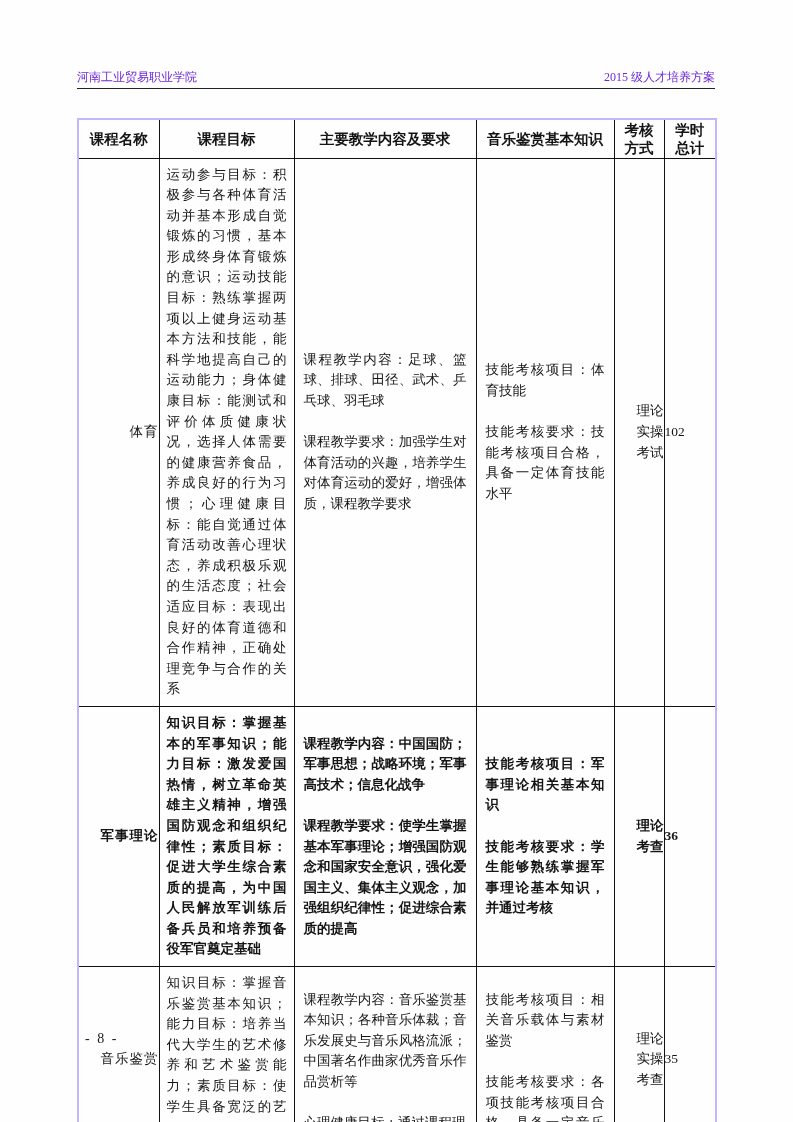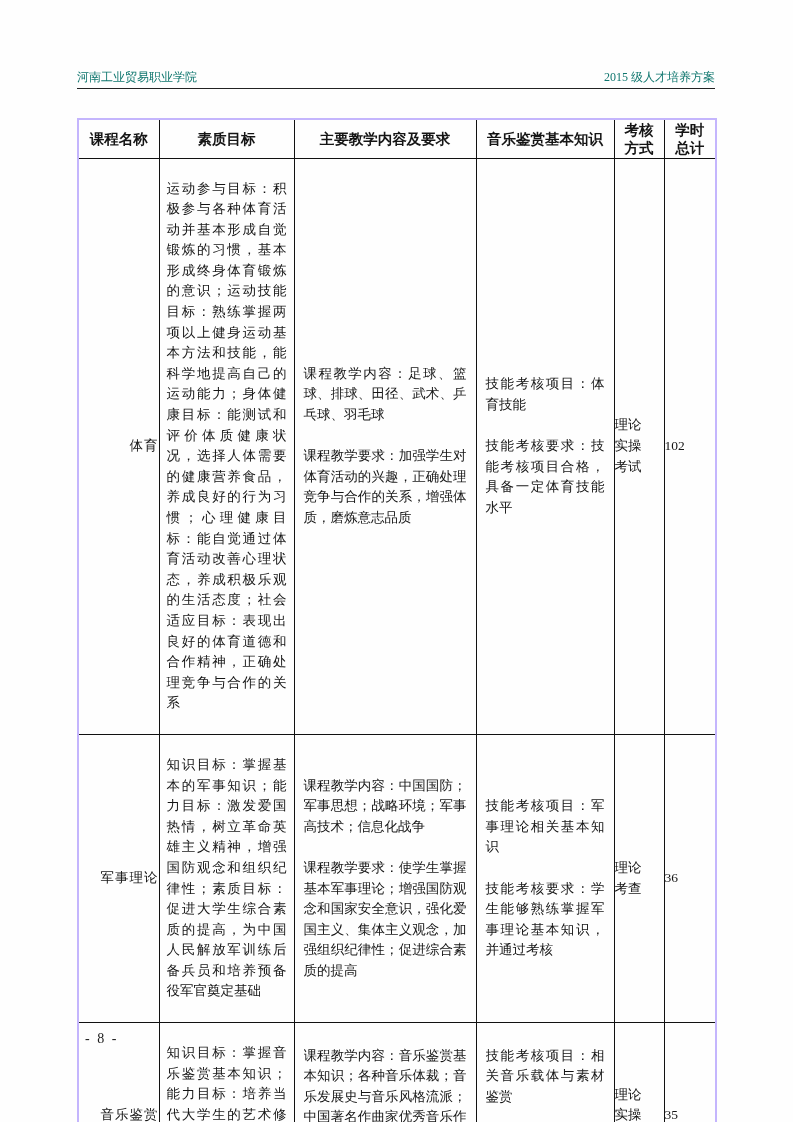--- a/index.html
+++ b/index.html
@@ -18,21 +18,21 @@
     left: 77px;
     top: 70px;
     width: 638px;
   }
   .page-header {
     display: flex;
     justify-content: space-between;
     align-items: flex-end;
     font-size: 12px;
     line-height: 14px;
-    color: #0f766e;
+    color: #6d28d9;
     padding-bottom: 4px;
     border-bottom: 1px solid #222;
   }
   table.course-table {
     margin-top: 29px;
     width: 638px;
     table-layout: fixed;
     border-collapse: collapse;
     border: 2px solid #c4b5fd;
   }
@@ -48,31 +48,31 @@
     white-space: pre-line;
     line-height: 18px;
     height: 39px;
   }
   .course-table td {
     font-size: 13.5px;
     line-height: 20.6px;
     vertical-align: middle;
   }
   tr.r0 td { height: 496px; }
-  tr.r1 td { height: 234px; }
+  tr.r1 td { height: 234px; font-weight: bold; }
   tr.r2 td { height: 144px; }
   .c-name  { text-align: right; font-size: 14px; letter-spacing: 1px; }
-  .c-obj   { text-align: justify; padding: 20px 7px; }
+  .c-obj   { text-align: justify; padding: 6px 7px; }
   .c-teach, .c-assess {
     text-align: justify;
     padding: 2px 9px;
     white-space: pre-line;
   }
   .c-method {
-    text-align: left;
+    text-align: right;
     font-size: 14px;
     white-space: pre-line;
     line-height: 21px;
   }
   .c-hours { text-align: left; font-size: 14px; }
   tr.r2 .c-obj, tr.r2 .c-teach, tr.r2 .c-assess { vertical-align: top; }
   .clip {
     height: 140px;
     overflow: hidden;
     white-space: pre-line;
@@ -102,36 +102,36 @@
         <col style="width:81px">
         <col style="width:135px">
         <col style="width:182px">
         <col style="width:138px">
         <col style="width:50px">
         <col style="width:52px">
       </colgroup>
       <thead>
         <tr>
           <th>课程名称</th>
-          <th>素质目标</th>
+          <th>课程目标</th>
           <th>主要教学内容及要求</th>
           <th>音乐鉴赏基本知识</th>
           <th>考核
 方式</th>
           <th>学时
 总计</th>
         </tr>
       </thead>
       <tbody>
         <tr class="r0">
           <td class="c-name">体育</td>
           <td class="c-obj">运动参与目标：积极参与各种体育活动并基本形成自觉锻炼的习惯，基本形成终身体育锻炼的意识；运动技能目标：熟练掌握两项以上健身运动基本方法和技能，能科学地提高自己的运动能力；身体健康目标：能测试和评价体质健康状况，选择人体需要的健康营养食品，养成良好的行为习惯；心理健康目标：能自觉通过体育活动改善心理状态，养成积极乐观的生活态度；社会适应目标：表现出良好的体育道德和合作精神，正确处理竞争与合作的关系</td>
           <td class="c-teach">课程教学内容：足球、篮球、排球、田径、武术、乒乓球、羽毛球
 
-课程教学要求：加强学生对体育活动的兴趣，正确处理竞争与合作的关系，增强体质，磨炼意志品质</td>
+课程教学要求：加强学生对体育活动的兴趣，培养学生对体育运动的爱好，增强体质，课程教学要求</td>
           <td class="c-assess">技能考核项目：体育技能
 
 技能考核要求：技能考核项目合格，具备一定体育技能水平</td>
           <td class="c-method">理论
 实操
 考试</td>
           <td class="c-hours">102</td>
         </tr>
         <tr class="r1">
           <td class="c-name">军事理论</td>

